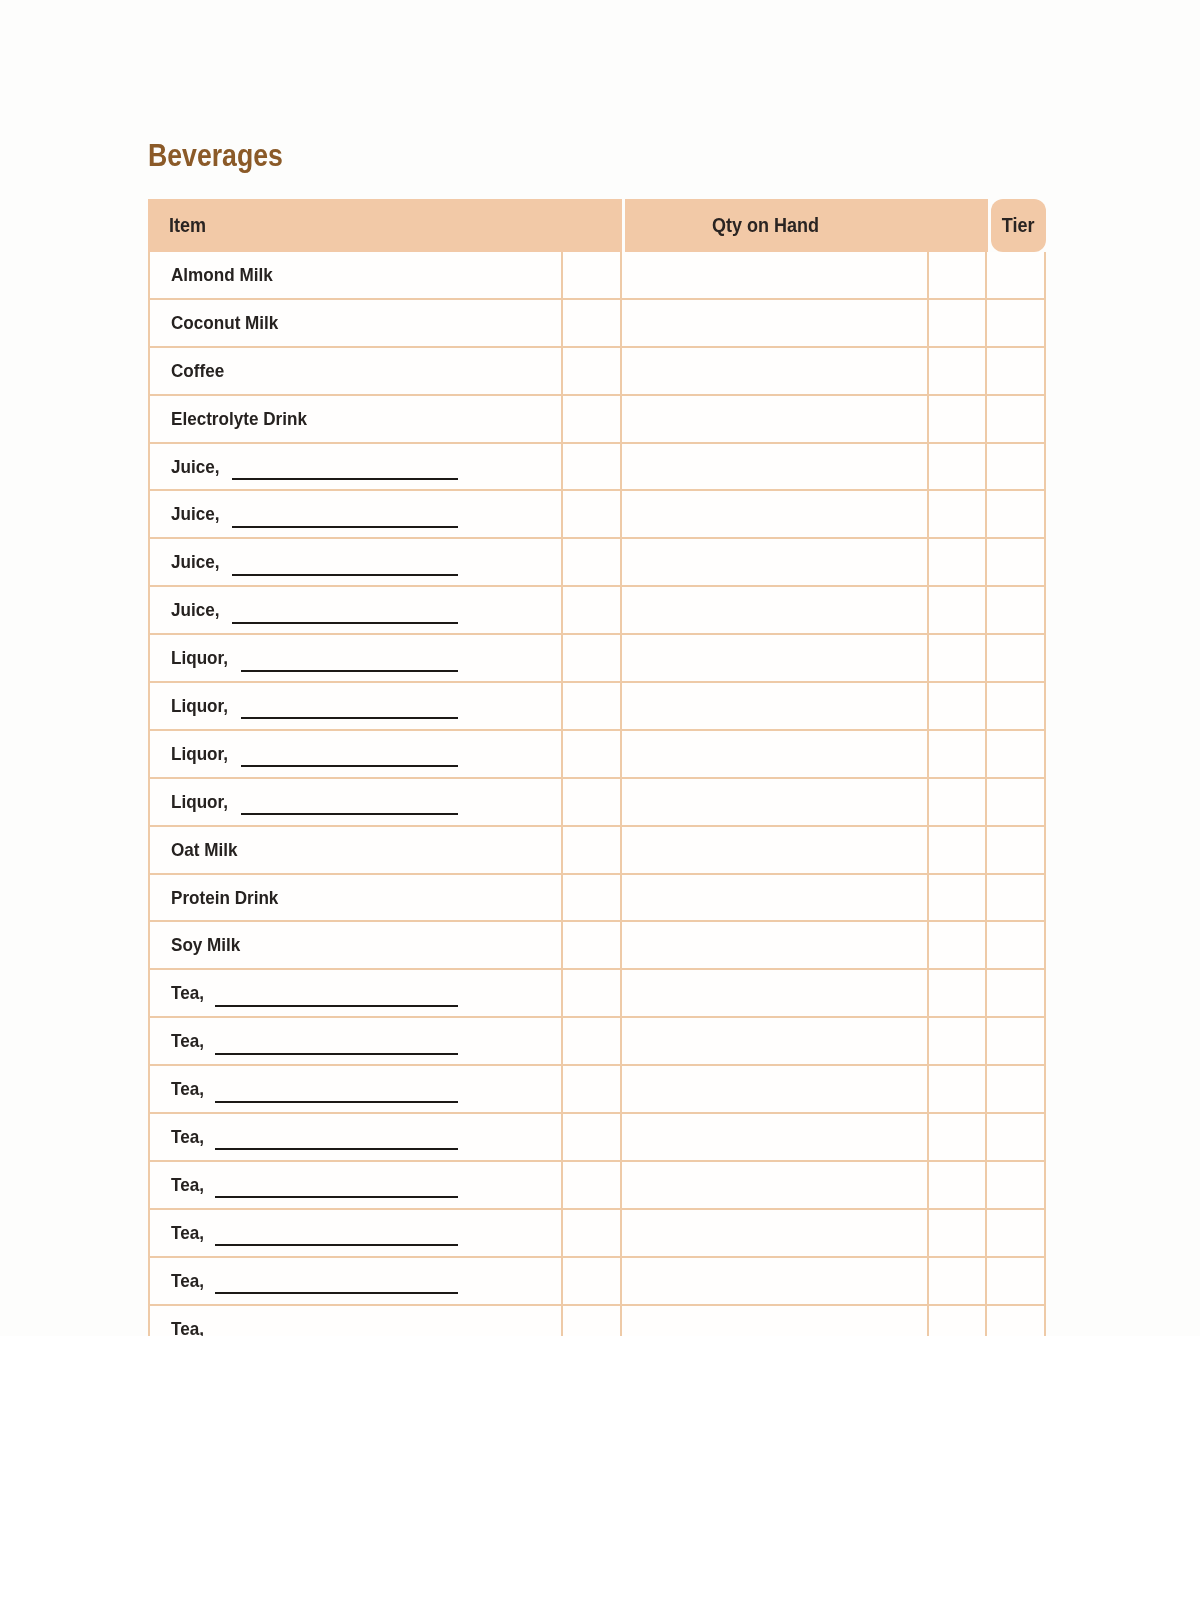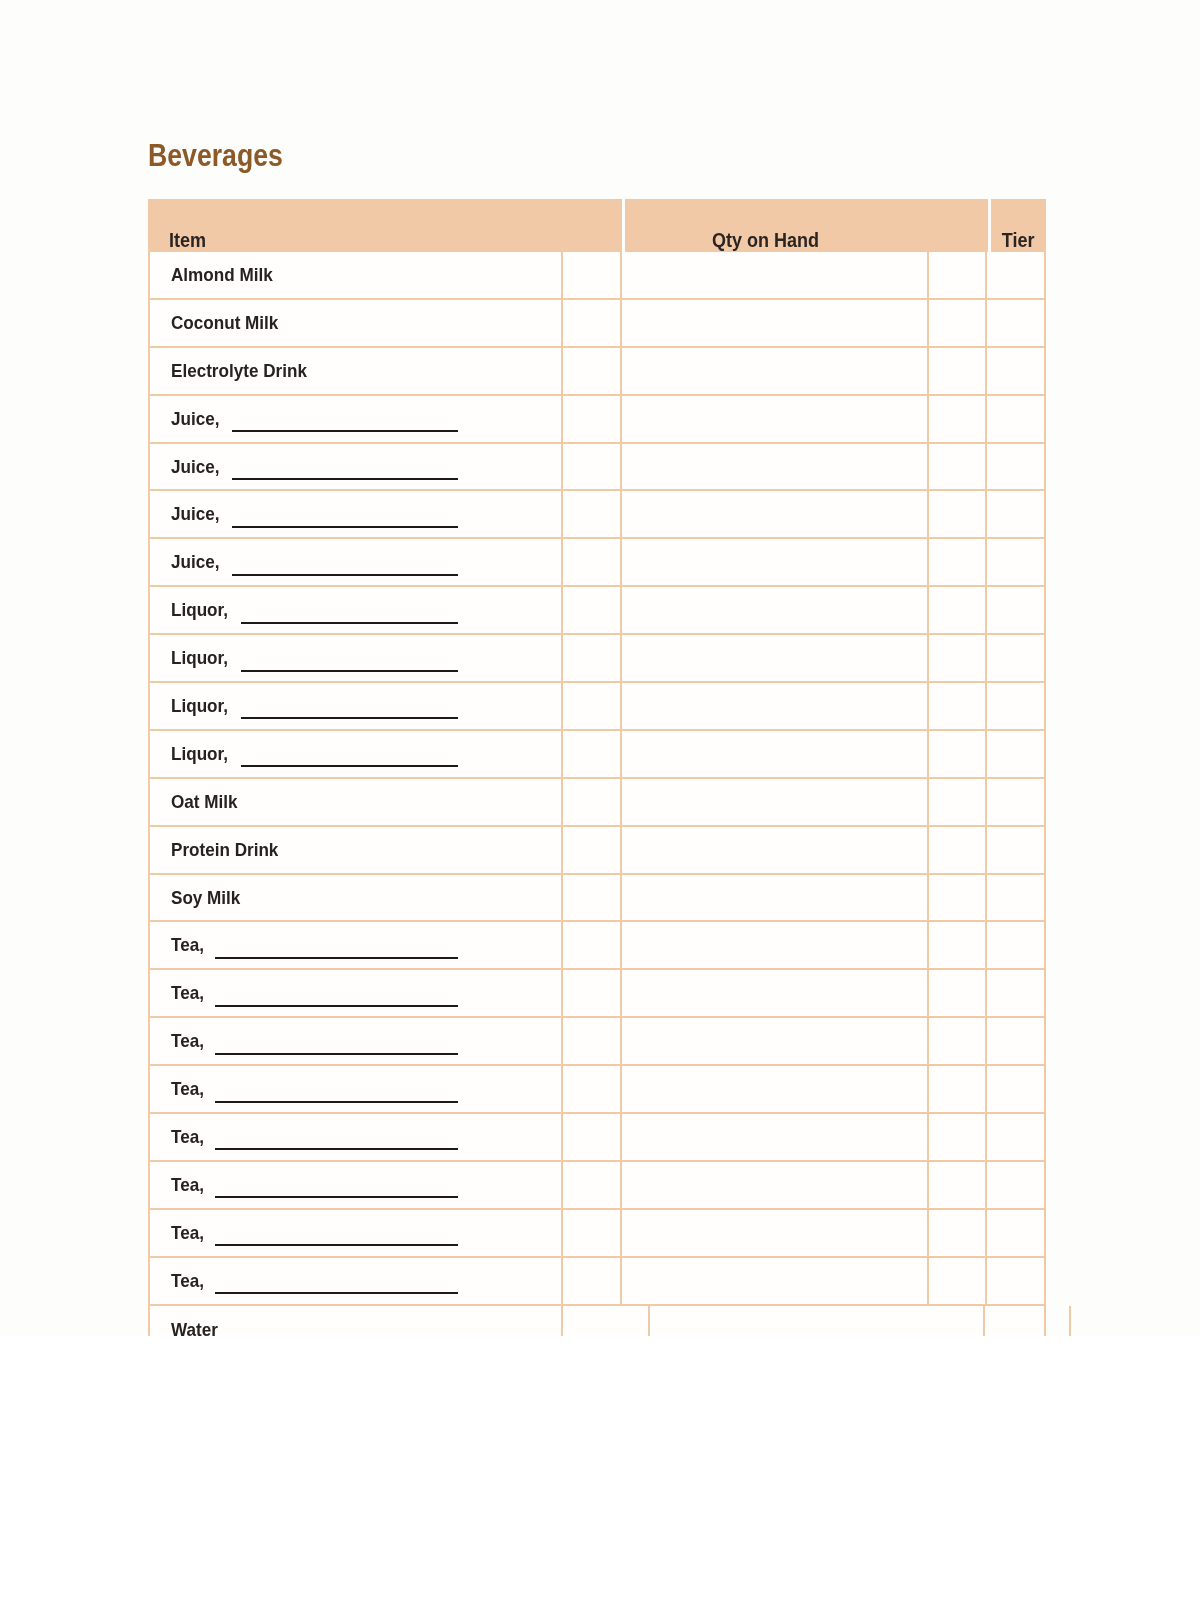--- a/index.html
+++ b/index.html
@@ -35,32 +35,32 @@
     grid-template-columns: 474px 363px 55px;
     column-gap: 3px;
     height: 53px;
   }
   .th {
     background: #f2c9a7;
     color: #2a2422;
     font-weight: bold;
     font-size: 20px;
     display: flex;
-    align-items: flex-end;
+    align-items: center;
     box-sizing: border-box;
   }
   .th span {
     transform: scaleX(0.9);
     white-space: nowrap;
   }
   .th-item { padding-left: 21px; }
   .th-item span { transform-origin: left center; }
   .th-qty { justify-content: center; padding-right: 83px; }
   .th-qty span { transform-origin: center center; }
-  .th-tier { justify-content: center; }
+  .th-tier { justify-content: center; border-radius: 12px; }
   .th-tier span { transform-origin: center center; }
   .tbody {
     border: 2px solid #eecaa7;
     border-top: none;
     box-sizing: border-box;
     background: #0f172a;
   }
   .row {
     display: grid;
     grid-template-columns: 413px 59px 307px 58px 57px;
@@ -152,20 +152,32 @@
         <span class="item-label">Coconut Milk</span>
 
       </div>
     </div>
     <div class="cell"></div>
     <div class="cell"></div>
     <div class="cell"></div>
     <div class="cell"></div>
   </div>
 
+  <div class="row">
+    <div class="cell c-item">
+      <div class="item-inner">
+        <span class="item-label">Coffee</span>
+
+      </div>
+    </div>
+    <div class="cell"></div>
+    <div class="cell"></div>
+    <div class="cell"></div>
+    <div class="cell"></div>
+  </div>
 
   <div class="row">
     <div class="cell c-item">
       <div class="item-inner">
         <span class="item-label">Electrolyte Drink</span>
 
       </div>
     </div>
     <div class="cell"></div>
     <div class="cell"></div>

